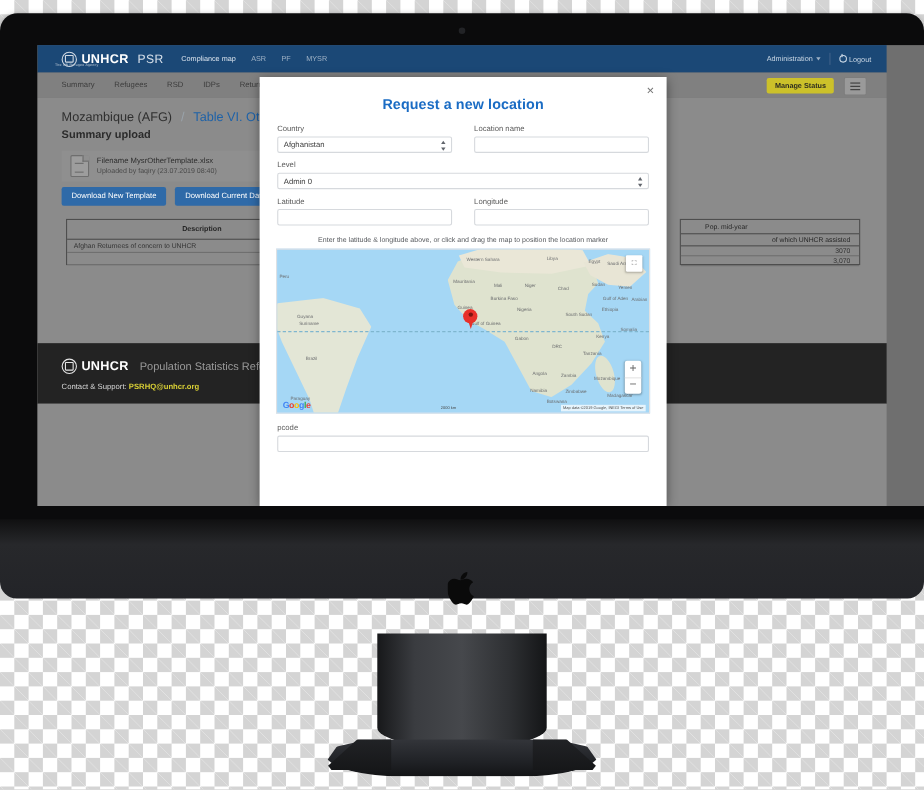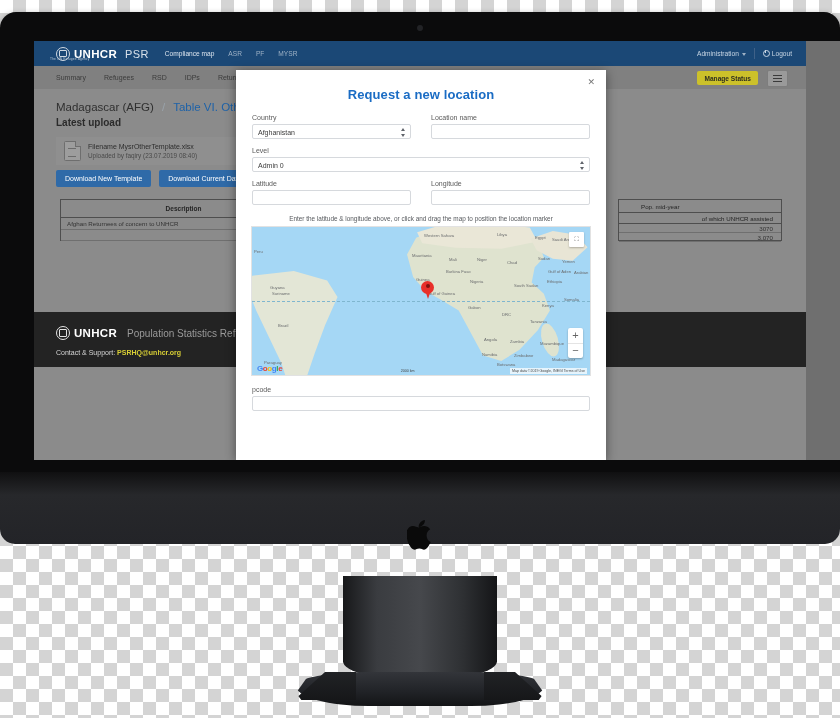--- a/index.html
+++ b/index.html
@@ -371,25 +371,25 @@
       <div class="manage-status">Manage Status</div>
       <div class="hamburger">
           <i></i>
           <i></i>
           <i></i>
         </div>
     </div>
 
     <div class="page">
       <div class="crumb">
-        <span>Madagascar (AFG)</span>
+        <span>Mozambique (AFG)</span>
         <span class="sep">/</span>
         <span class="blue">Table VI. Other</span>
       </div>
-      <div class="latest">Latest upload</div>
+      <div class="latest">Summary upload</div>
 
       <div class="filebox">
         <div class="file-icon"></div>
         <div>
           <span class="file-name">Filename MysrOtherTemplate.xlsx</span>
           <span class="file-sub">Uploaded by faqiry (23.07.2019 08:40)</span>
         </div>
       </div>
 
       <div class="btnrow">

